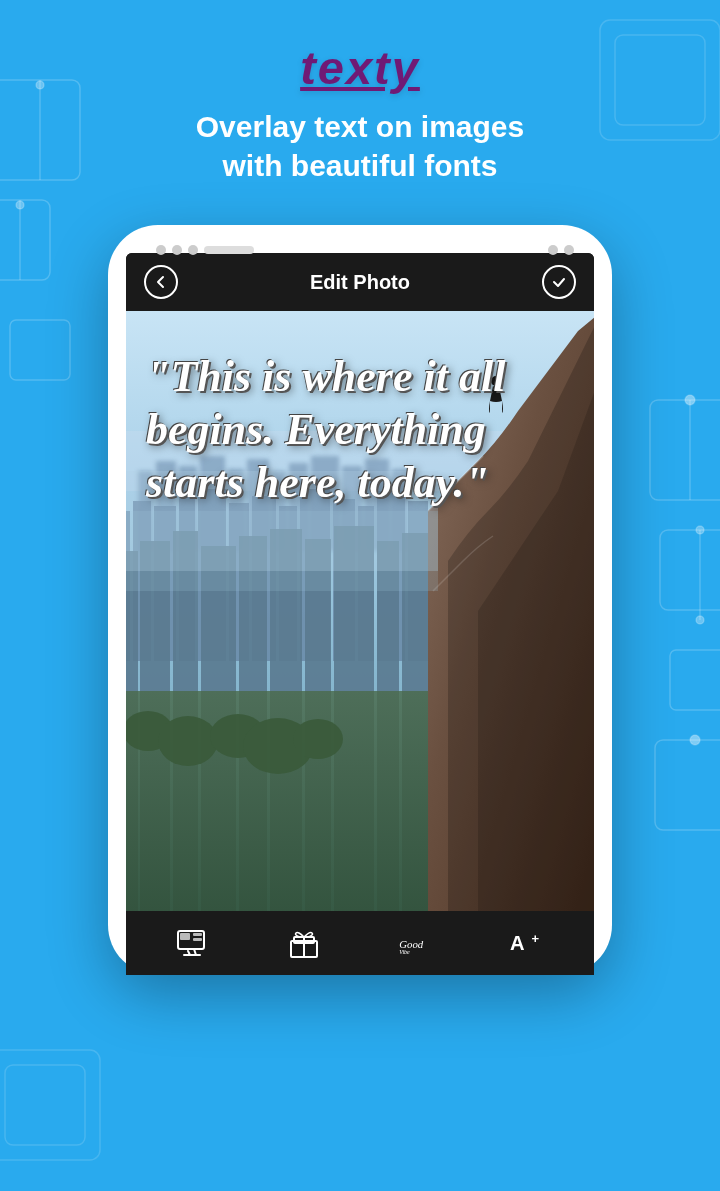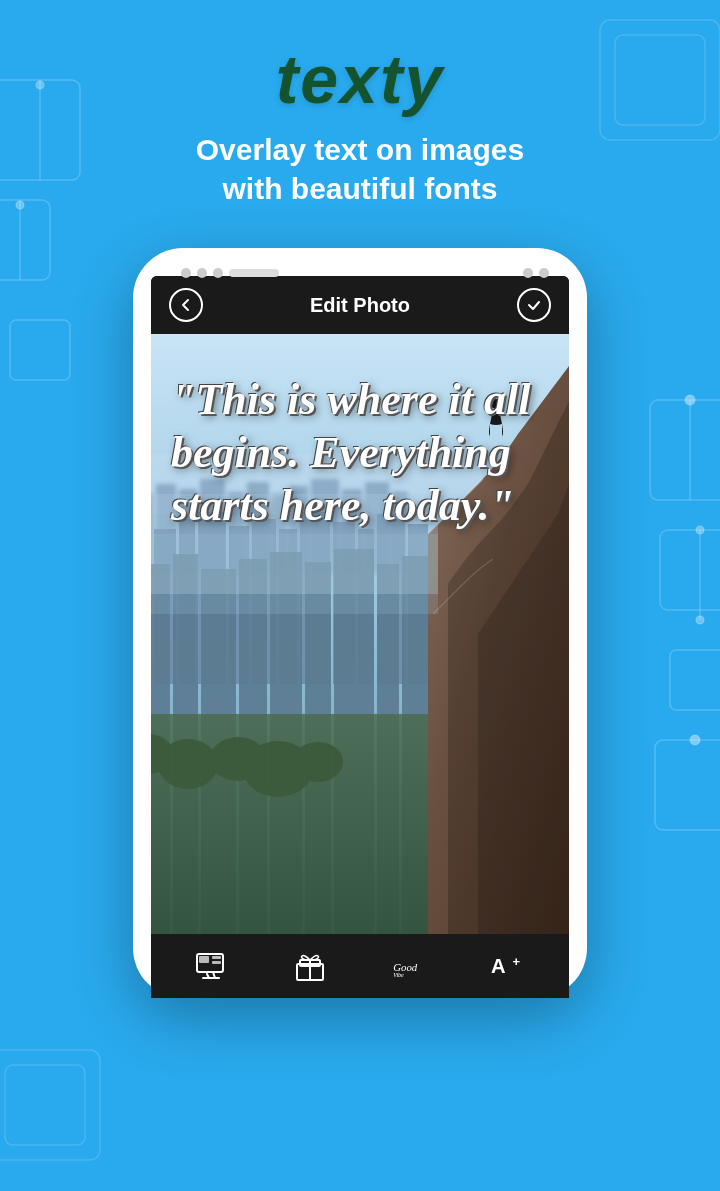--- a/index.html
+++ b/index.html
@@ -24,26 +24,27 @@
     }
 
     
     .header {
       text-align: center;
       padding: 40px 20px 20px;
       width: 100%;
     }
 
     .app-title {
-      color: #14532d;
-      font-size: 68px;
+      color: #701a75;
+      font-size: 47px;
       font-weight: 900;
       font-style: italic;
       letter-spacing: 2px;
       text-shadow: 0 2px 6px rgba(0,0,0,0.15);
+      text-decoration: underline;
     }
 
     .tagline {
       color: white;
       font-size: 30px;
       font-weight: 800;
       line-height: 1.3;
       margin-top: 12px;
     }
 
@@ -53,21 +54,21 @@
       width: 540px;
       margin-top: 20px;
       display: flex;
       flex-direction: column;
       align-items: center;
     }
 
     .phone-frame {
       background: white;
       border-radius: 50px;
-      width: 454px;
+      width: 504px;
       padding: 18px 18px 0 18px;
       box-shadow: 0 20px 60px rgba(0,0,0,0.3);
       position: relative;
     }
 
     
     .phone-top {
       display: flex;
       justify-content: center;
       align-items: center;

